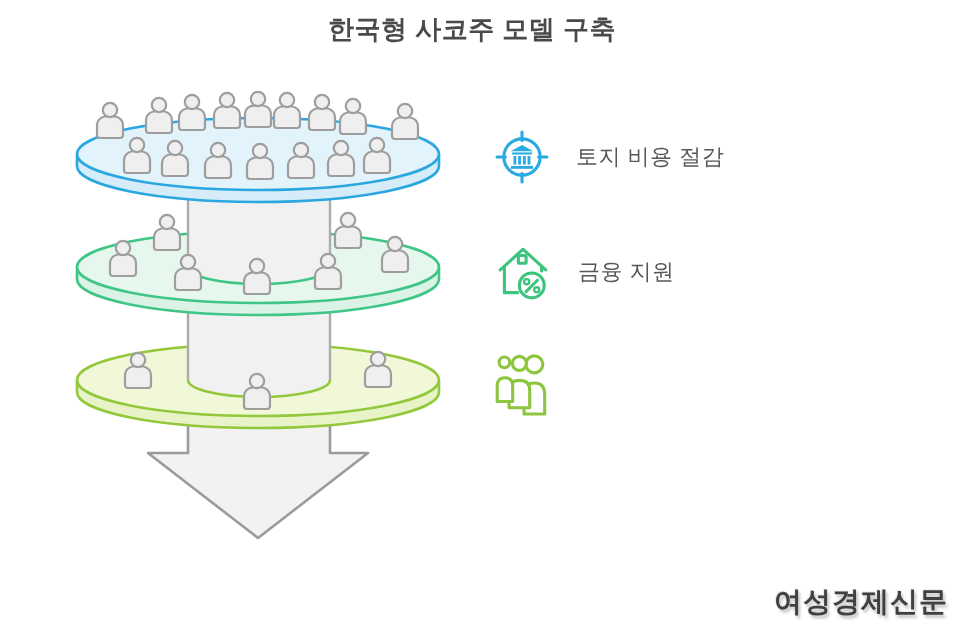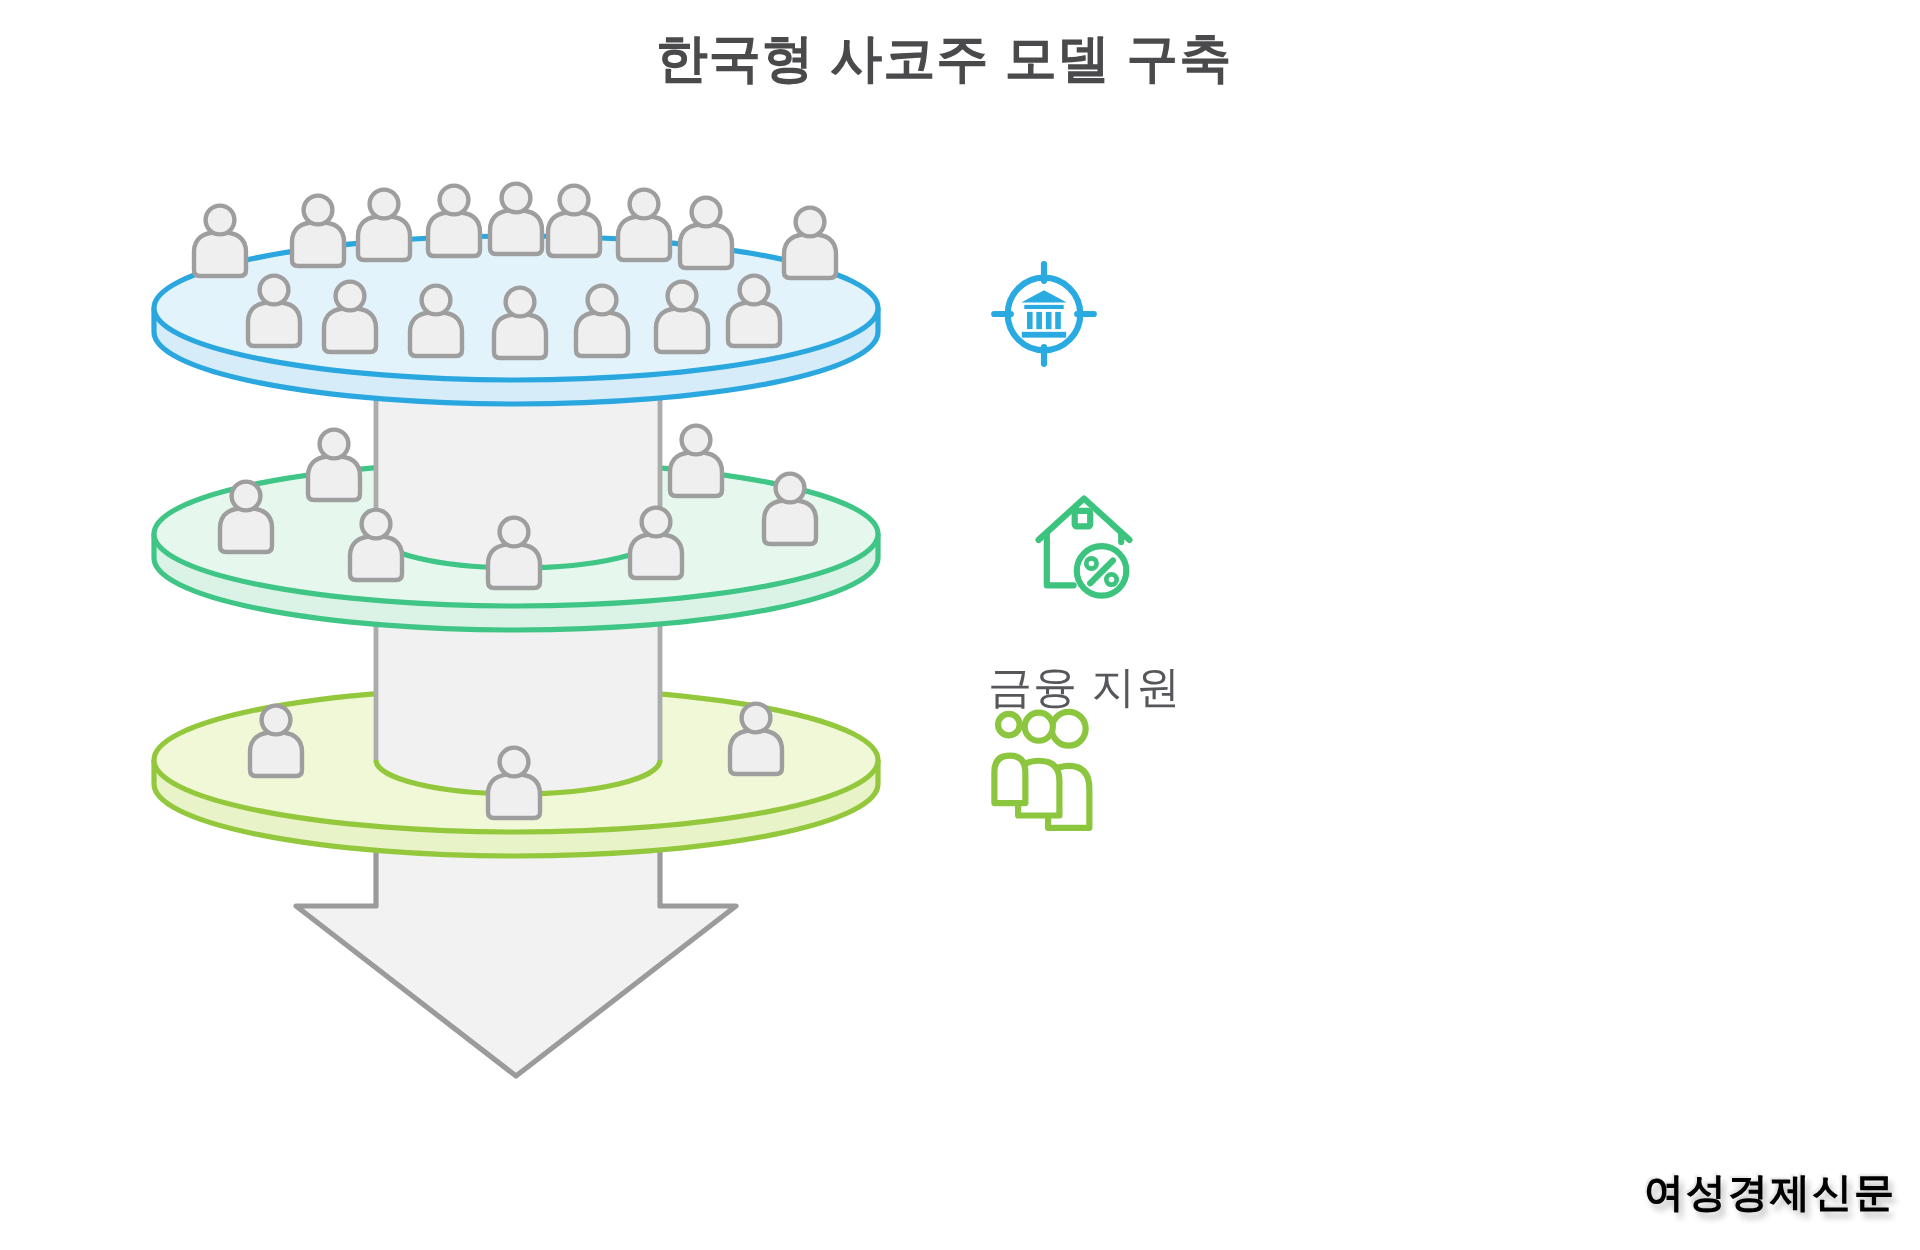--- a/index.html
+++ b/index.html
@@ -36,22 +36,22 @@
     font-size:22px;font-weight:500;color:var(--label-color);letter-spacing:0.5px;white-space:nowrap;
   }
   .benefit-icon{flex:0 0 auto;display:block;}
   .ic-blue-stroke{stroke:var(--icon-blue);fill:none;stroke-width:3;stroke-linecap:round;}
   .ic-blue-fill{fill:var(--icon-blue);stroke:none;}
   .ic-green{stroke:var(--icon-green);fill:none;stroke-width:3;stroke-linecap:round;stroke-linejoin:round;}
   .ic-green-w{stroke:var(--icon-green);fill:#ffffff;stroke-width:3;}
   .ic-lime{stroke:var(--icon-lime);fill:#ffffff;stroke-width:3;stroke-linejoin:round;}
   .watermark{
     position:absolute;right:12px;top:583px;
-    font-size:20px;font-weight:700;letter-spacing:1px;
-    color:#000000;
+    font-size:28px;font-weight:700;letter-spacing:1px;
+    color:#404040;
     text-shadow:2px 3px 3px #c2c2c2, -1px -1px 1px #e8e8e8;
   }
 </style>
 </head>
 <body>
 
 <div class="page-title">한국형 사코주 모델 구축</div>
 
 <div class="diagram-wrap">
   <svg width="520" height="580" viewBox="0 0 520 580">
@@ -133,23 +133,24 @@
     <circle class="ic-blue-stroke" cx="27" cy="27" r="17.5"></circle>
     <path class="ic-blue-stroke" d="M27,3 V11 M27,43 V51 M3,27 H11 M43,27 H51"></path>
     <path class="ic-blue-fill" d="M27,15.5 L38,21.5 L16,21.5 Z"></path>
     <rect class="ic-blue-fill" x="17.5" y="22.6" width="19" height="2"></rect>
     <rect class="ic-blue-fill" x="18.8" y="26" width="2.7" height="8.3"></rect>
     <rect class="ic-blue-fill" x="23.3" y="26" width="2.7" height="8.3"></rect>
     <rect class="ic-blue-fill" x="27.9" y="26" width="2.7" height="8.3"></rect>
     <rect class="ic-blue-fill" x="32.4" y="26" width="2.7" height="8.3"></rect>
     <rect class="ic-blue-fill" x="16.3" y="35.6" width="21.4" height="2.8"></rect>
   </svg>
+  <span class="benefit-label">토지 비용 절감</span>
 </div>
 
-<div class="benefit-row" style="top:241px;flex-direction:column;">
+<div class="benefit-row" style="top:241px;">
   <svg class="benefit-icon" width="58" height="62" viewBox="0 0 56 60">
     <path class="ic-green" d="M6,28 L28,8 L50,28"></path>
     <path class="ic-green" d="M10,25 V50 H23"></path>
     <path class="ic-green" d="M46,25 V29"></path>
     <rect class="ic-green" x="23.5" y="14" width="7.5" height="7.5" rx="1"></rect>
     <circle class="ic-green-w" cx="36.5" cy="43" r="12"></circle>
     <path class="ic-green" d="M31,49 L42,38"></path>
     <circle class="ic-green" style="stroke-width:2.3" cx="31.6" cy="39.4" r="2.5"></circle>
     <circle class="ic-green" style="stroke-width:2.3" cx="41.3" cy="47.2" r="2.5"></circle>
   </svg>

